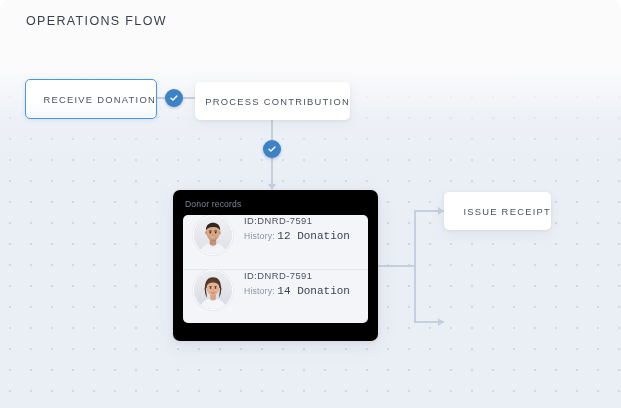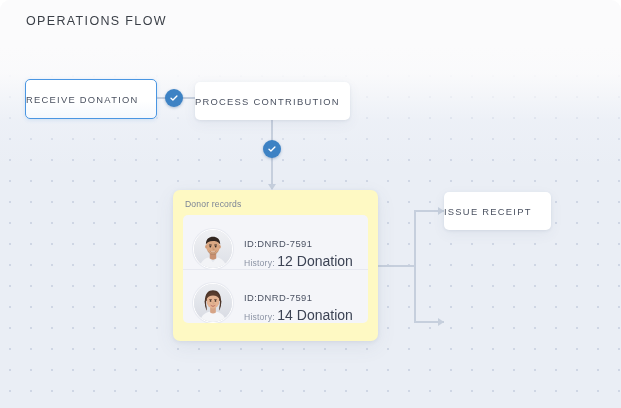--- a/index.html
+++ b/index.html
@@ -67,21 +67,21 @@
     pointer-events: none;
   }
 
   
   .node {
     position: absolute;
     background: #ffffff;
     border-radius: 5px;
     display: flex;
     align-items: center;
-    justify-content: flex-start;
+    justify-content: flex-end;
     box-shadow: 0 1px 3px rgba(72,88,120,0.10), 0 4px 14px rgba(72,88,120,0.06);
     z-index: 4;
   }
   .node-label {
     font-size: 9.4px;
     letter-spacing: 1.25px;
     color: #4a5160;
     white-space: nowrap;
     text-align: center;
   }
@@ -149,42 +149,42 @@
   #check-1 { left: 165px; top: 89px; }
   #check-2 { left: 263px; top: 140px; }
 
   
   #donor-card {
     position: absolute;
     left: 173px;
     top: 190px;
     width: 205px;
     height: 151px;
-    background: #fef9c3;
+    background: #000000;
     border-radius: 7px;
     box-shadow: 0 1px 4px rgba(72,88,120,0.10), 0 6px 20px rgba(72,88,120,0.08);
     z-index: 4;
     box-sizing: border-box;
     padding: 9px 10px 10px 10px;
   }
   #donor-card-title {
     font-size: 8.6px;
     color: #7b8496;
     letter-spacing: 0.15px;
     margin-left: 2px;
     margin-bottom: 6px;
   }
   .donor-list {
     background: #f4f5f9;
     border-radius: 5px;
     overflow: hidden;
   }
   .donor-row {
     display: flex;
-    align-items: flex-end;
+    align-items: flex-start;
     height: 54px;
     padding: 0 10px;
     box-sizing: border-box;
   }
   .donor-row + .donor-row {
     border-top: 1px solid #e7e9f0;
   }
   .avatar {
     width: 38px;
     height: 38px;
@@ -209,23 +209,23 @@
     letter-spacing: 0.45px;
     white-space: nowrap;
   }
   .donor-history {
     font-size: 8.6px;
     color: #8b93a4;
     letter-spacing: 0.2px;
     white-space: nowrap;
   }
   .donor-history .count {
-    font-family: Liberation Sans, sans-serif;
+    font-family: Liberation Mono, monospace;
     color: #3c4354;
-    font-size: 14px;
+    font-size: 11px;
     letter-spacing: 0;
   }
 </style>
 </head>
 <body>
 
 <div id="canvas">
 
   <div class="surface"></div>
   <div class="surface-fade"></div>

